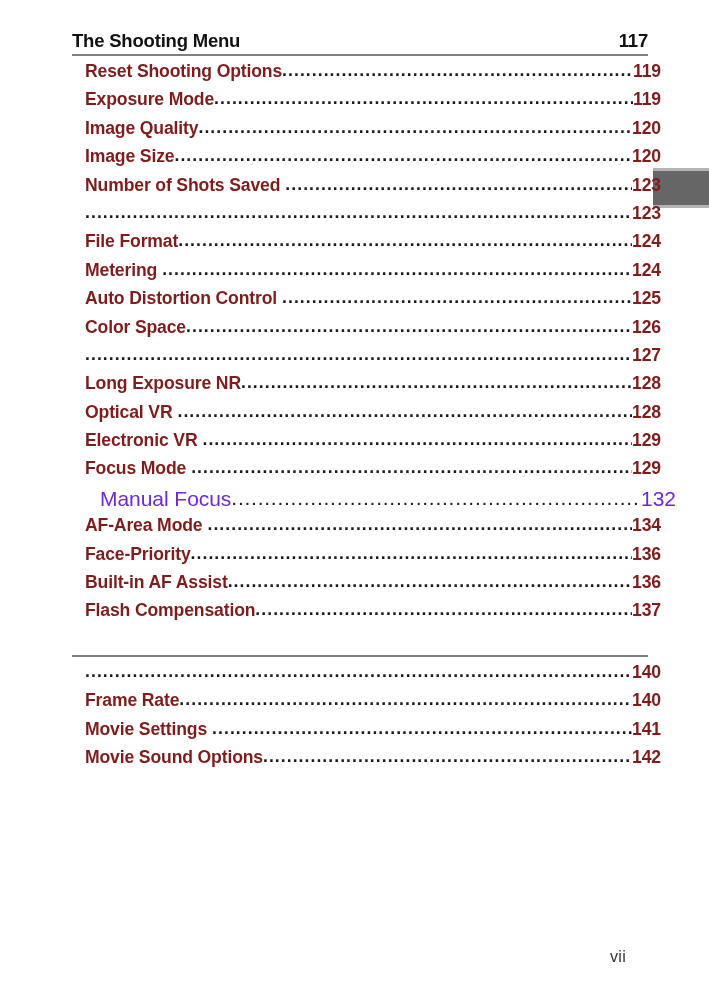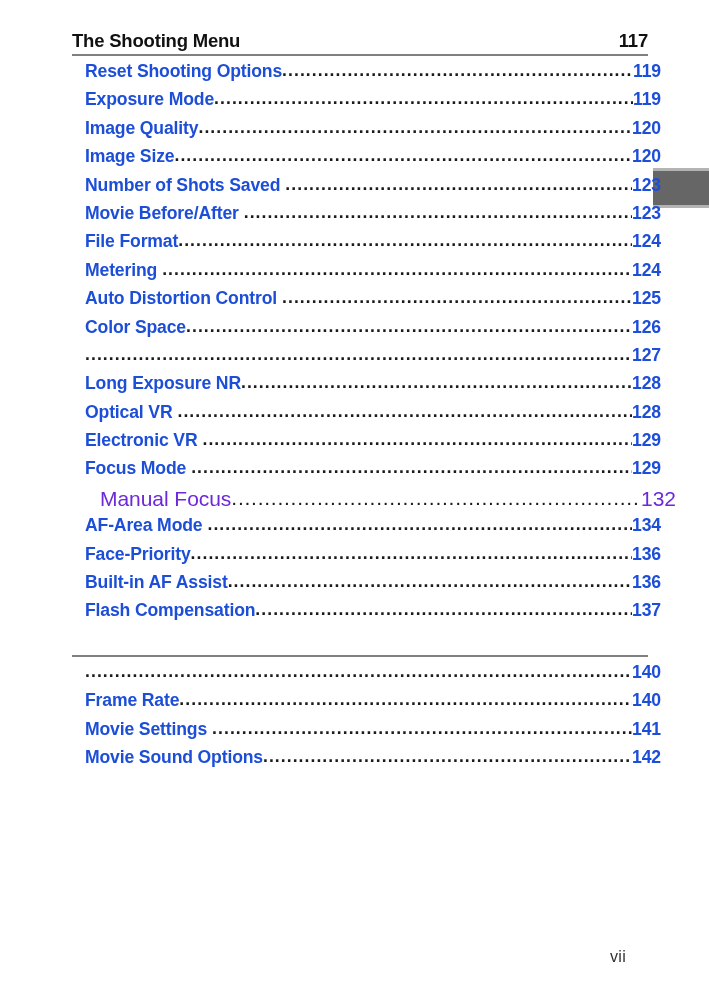--- a/index.html
+++ b/index.html
@@ -108,21 +108,21 @@
     white-space: nowrap;
     text-align: right;
   }
 
   
   .toc-entry.level-1 {
     font-size: 17.6px;
     font-weight: bold;
     letter-spacing: -0.15px;
     padding-left: 13px;
-    color: #1d4ed8;
+    color: #7f1d1d;
   }
   .toc-entry.level-1 .leader::before { letter-spacing: 1.05px; }
 
   
   .toc-entry.level-2 {
     font-size: 21px;
     font-weight: normal;
     letter-spacing: -0.05px;
     padding-left: 28px;
     color: #6d28d9;
@@ -176,21 +176,20 @@
             <span class="label">Image Size</span>
             <span class="leader"></span>
             <span class="page-num">120</span>
           </li>
           <li class="toc-entry level-1">
             <span class="label spaced">Number of Shots Saved</span>
             <span class="leader"></span>
             <span class="page-num">123</span>
           </li>
           <li class="toc-entry level-1">
-            <span class="label spaced">Movie Before/After</span>
             <span class="leader"></span>
             <span class="page-num">123</span>
           </li>
           <li class="toc-entry level-1">
             <span class="label">File Format</span>
             <span class="leader"></span>
             <span class="page-num">124</span>
           </li>
           <li class="toc-entry level-1">
             <span class="label spaced">Metering</span>

